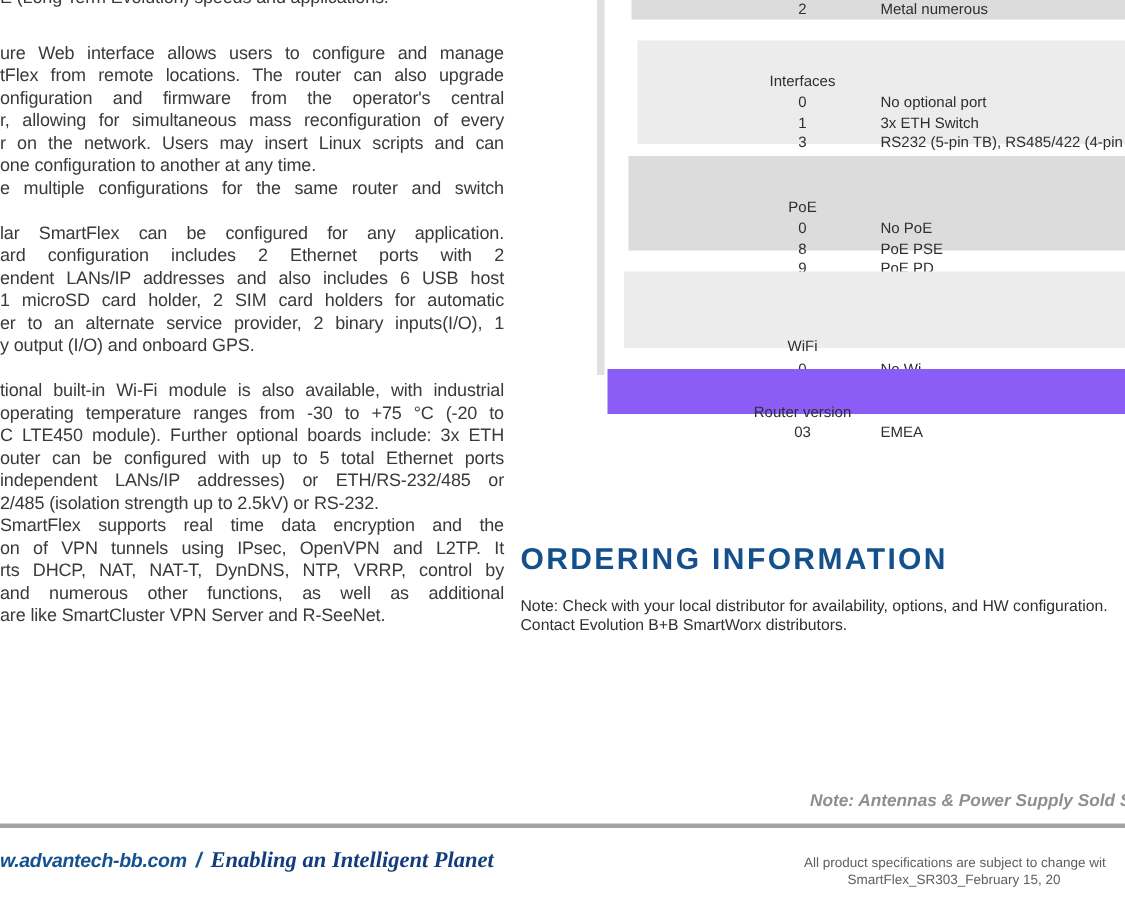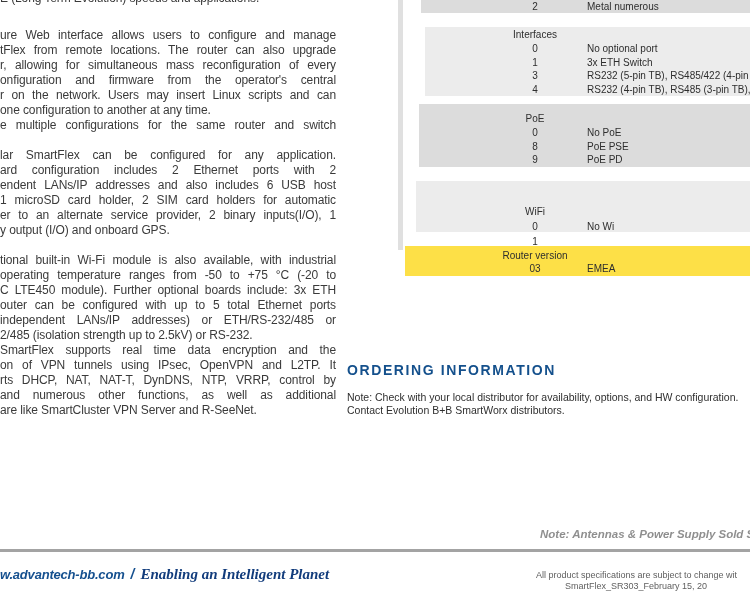--- a/index.html
+++ b/index.html
@@ -13,38 +13,38 @@
     font-size:12px;letter-spacing:-0.1px;}
   .clip-line{height:15px;line-height:15px;white-space:nowrap;overflow:hidden;}
   .paras .para{margin-top:15px;}
   .paras .para:first-child{margin-top:22px;}
   .line{height:15px;line-height:15px;white-space:nowrap;}
   .line.j{text-align:justify;text-align-last:justify;white-space:normal;}
 
   
   .strip{position:absolute;left:398px;top:0;width:5px;height:250px;background:#e0e0e0;}
   .sec{position:absolute;font-size:10px;color:#2e2e2e;box-sizing:border-box;}
-  .thead{height:14px;line-height:14px;margin-left:var(--cl);width:80px;text-align:center;}
+  .thead{height:14px;line-height:14px;margin-left:var(--cl);width:80px;text-align:center;margin-top:20px;}
   .trow{position:relative;height:13.5px;line-height:13.5px;}
   .trow .code{position:absolute;left:var(--cl);top:0;width:80px;text-align:center;}
   .trow .desc{display:block;margin-left:var(--dl);white-space:nowrap;}
   #sec-enclosure{left:421px;top:0;width:329px;height:13px;background:#dcdcdc;--cl:74px;--dl:166px;}
   #sec-enclosure .trow{height:13px;line-height:13px;}
   #sec-interfaces{left:425px;top:27px;width:325px;height:69px;background:#ececec;--cl:70px;--dl:162px;padding-top:1px;}
   #sec-poe{left:419px;top:104px;width:331px;height:63px;background:#dcdcdc;--cl:76px;--dl:168px;padding-top:8px;}
   #sec-wifi{left:416px;top:181px;width:334px;height:51px;background:#ececec;--cl:79px;--dl:171px;padding-top:23px;}
   #sec-wifi .thead{height:15px;line-height:15px;}
   #sec-wifi .trow{height:15px;line-height:15px;}
-  #sec-router{left:405px;top:246px;width:345px;height:30px;background:#fde047;--cl:90px;--dl:182px;padding-top:3px;}
+  #sec-router{left:405px;top:246px;width:345px;height:30px;background:#8b5cf6;--cl:90px;--dl:182px;padding-top:3px;}
   #sec-router .thead{height:13px;line-height:13px;}
   #sec-router .trow{height:13px;line-height:13px;}
 
   
   #ordering{position:absolute;left:347px;top:362px;}
-  #ordering .ohead{font-size:14px;font-weight:bold;color:#14508c;letter-spacing:1.6px;margin:0;}
+  #ordering .ohead{font-size:20px;font-weight:bold;color:#14508c;letter-spacing:1.6px;margin:0;}
   #ordering .onote{margin-top:13px;font-size:10.5px;line-height:13px;color:#2f2f2f;}
 
   
   .ant-note{position:absolute;left:540px;top:528px;font-size:11.5px;font-weight:bold;
     font-style:italic;color:#8f8f8f;white-space:nowrap;}
   .rule{position:absolute;left:0;top:549px;width:750px;height:3px;background:#a3a3a3;}
   .footer-left{position:absolute;left:0;top:565px;white-space:nowrap;color:#15508f;}
   .footer-left .web{font-size:13px;font-weight:bold;font-style:italic;letter-spacing:-0.2px;}
   .footer-left .slash{font-size:14px;font-weight:bold;font-style:italic;margin:0 6px;}
   .footer-left .tagline{font-family:"Liberation Serif",serif;font-size:15px;
@@ -56,37 +56,37 @@
 <body>
 
 <div id="viewport">
 
   <div class="left-col">
     <div class="clip-line">E (Long Term Evolution) speeds and applications.</div>
     <div class="paras" id="left-col-paras">
         <div class="para">
           <div class="line j">ure Web interface allows users to configure and manage</div>
           <div class="line j">tFlex from remote locations. The router can also upgrade</div>
+          <div class="line j">onfiguration and firmware from the operator's central</div>
           <div class="line j">r, allowing for simultaneous mass reconfiguration of every</div>
-          <div class="line j">onfiguration and firmware from the operator's central</div>
           <div class="line j">r on the network. Users may insert Linux scripts and can</div>
           <div class="line">one configuration to another at any time.</div>
           <div class="line j">e multiple configurations for the same router and switch</div>
         </div>
         <div class="para">
           <div class="line j">lar SmartFlex can be configured for any application.</div>
           <div class="line j">ard configuration includes 2 Ethernet ports with 2</div>
           <div class="line j">endent LANs/IP addresses and also includes 6 USB host</div>
           <div class="line j">1 microSD card holder, 2 SIM card holders for automatic</div>
           <div class="line j">er to an alternate service provider, 2 binary inputs(I/O), 1</div>
           <div class="line">y output (I/O) and onboard GPS.</div>
         </div>
         <div class="para">
           <div class="line j">tional built-in Wi-Fi module is also available, with industrial</div>
-          <div class="line j">operating temperature ranges from -50 to +75 °C (-20 to</div>
+          <div class="line j">operating temperature ranges from -30 to +75 °C (-20 to</div>
           <div class="line j">C LTE450 module). Further optional boards include: 3x ETH</div>
           <div class="line j">outer can be configured with up to 5 total Ethernet ports</div>
           <div class="line j">independent LANs/IP addresses) or ETH/RS-232/485 or</div>
           <div class="line">2/485 (isolation strength up to 2.5kV) or RS-232.</div>
           <div class="line j">SmartFlex supports real time data encryption and the</div>
           <div class="line j">on of VPN tunnels using IPsec, OpenVPN and L2TP. It</div>
           <div class="line j">rts DHCP, NAT, NAT-T, DynDNS, NTP, VRRP, control by</div>
           <div class="line j">and numerous other functions, as well as additional</div>
           <div class="line">are like SmartCluster VPN Server and R-SeeNet.</div>
         </div>

